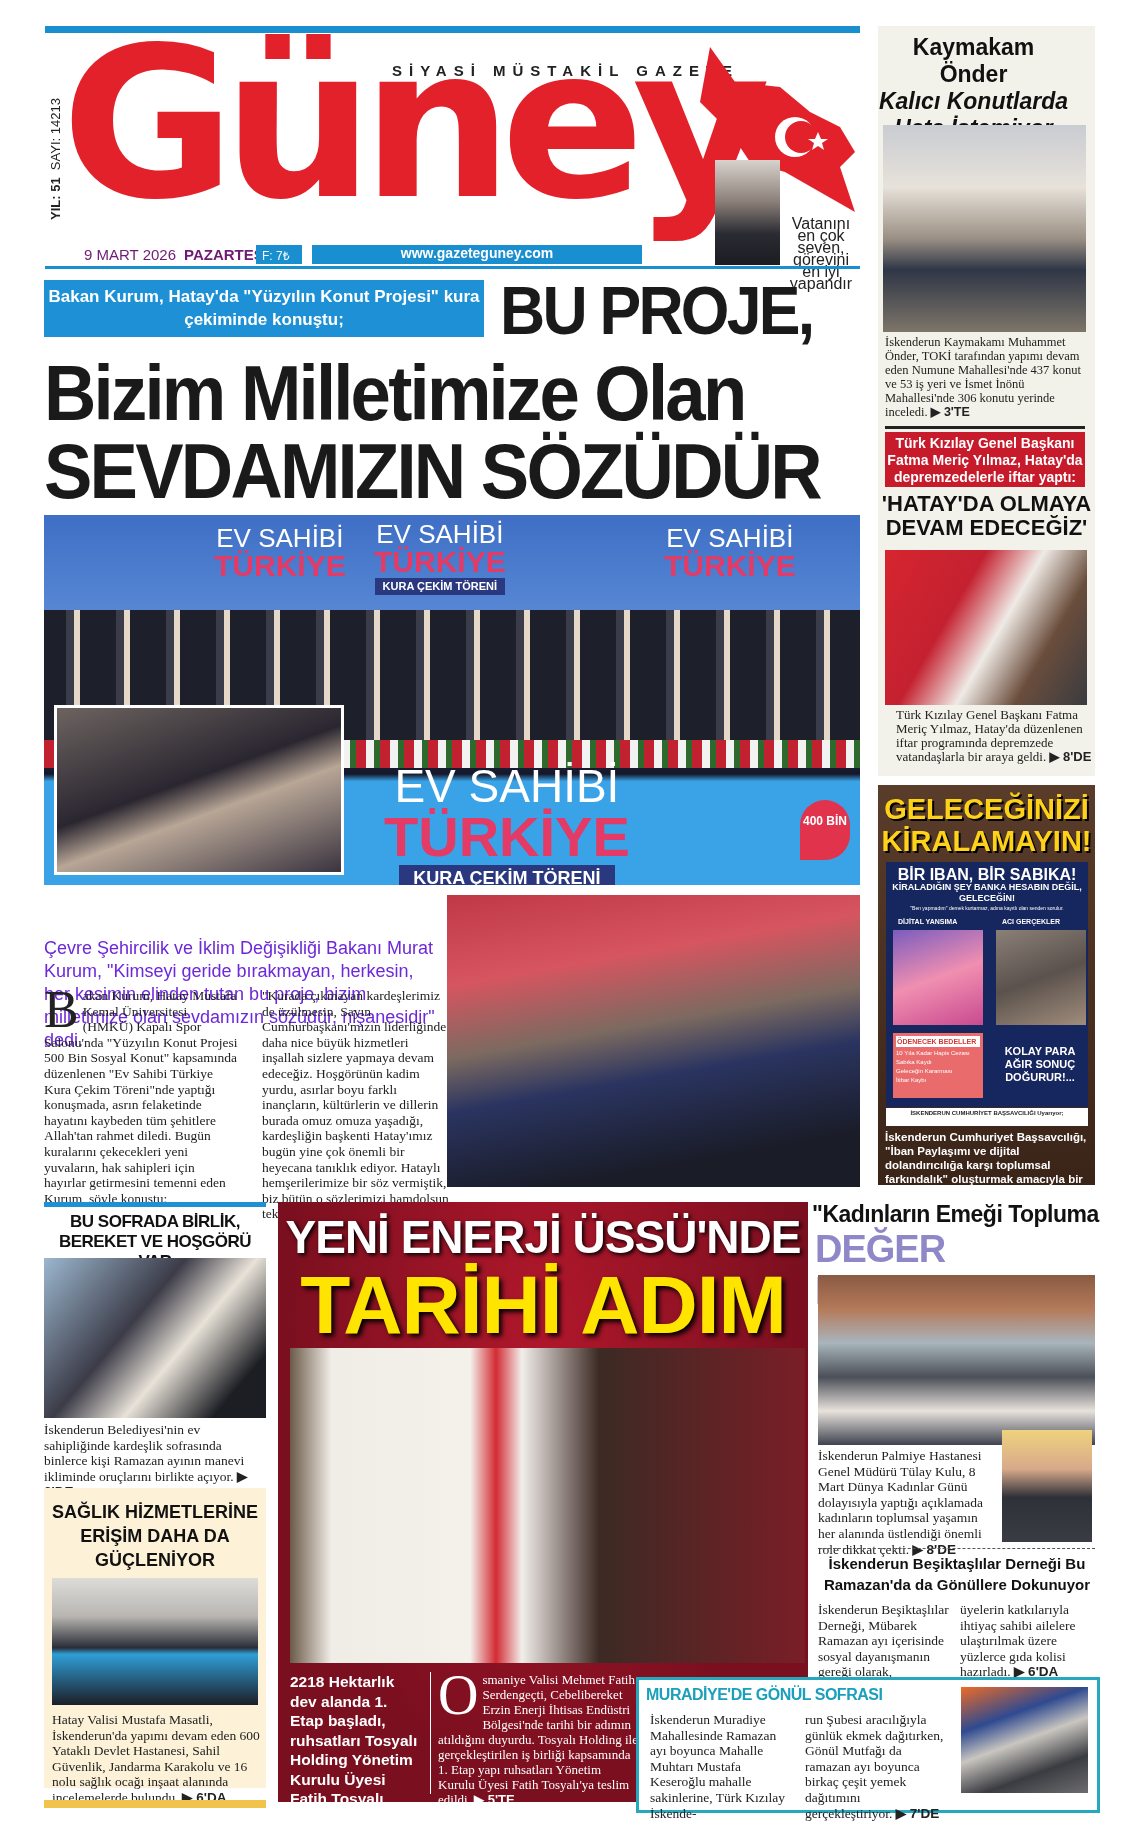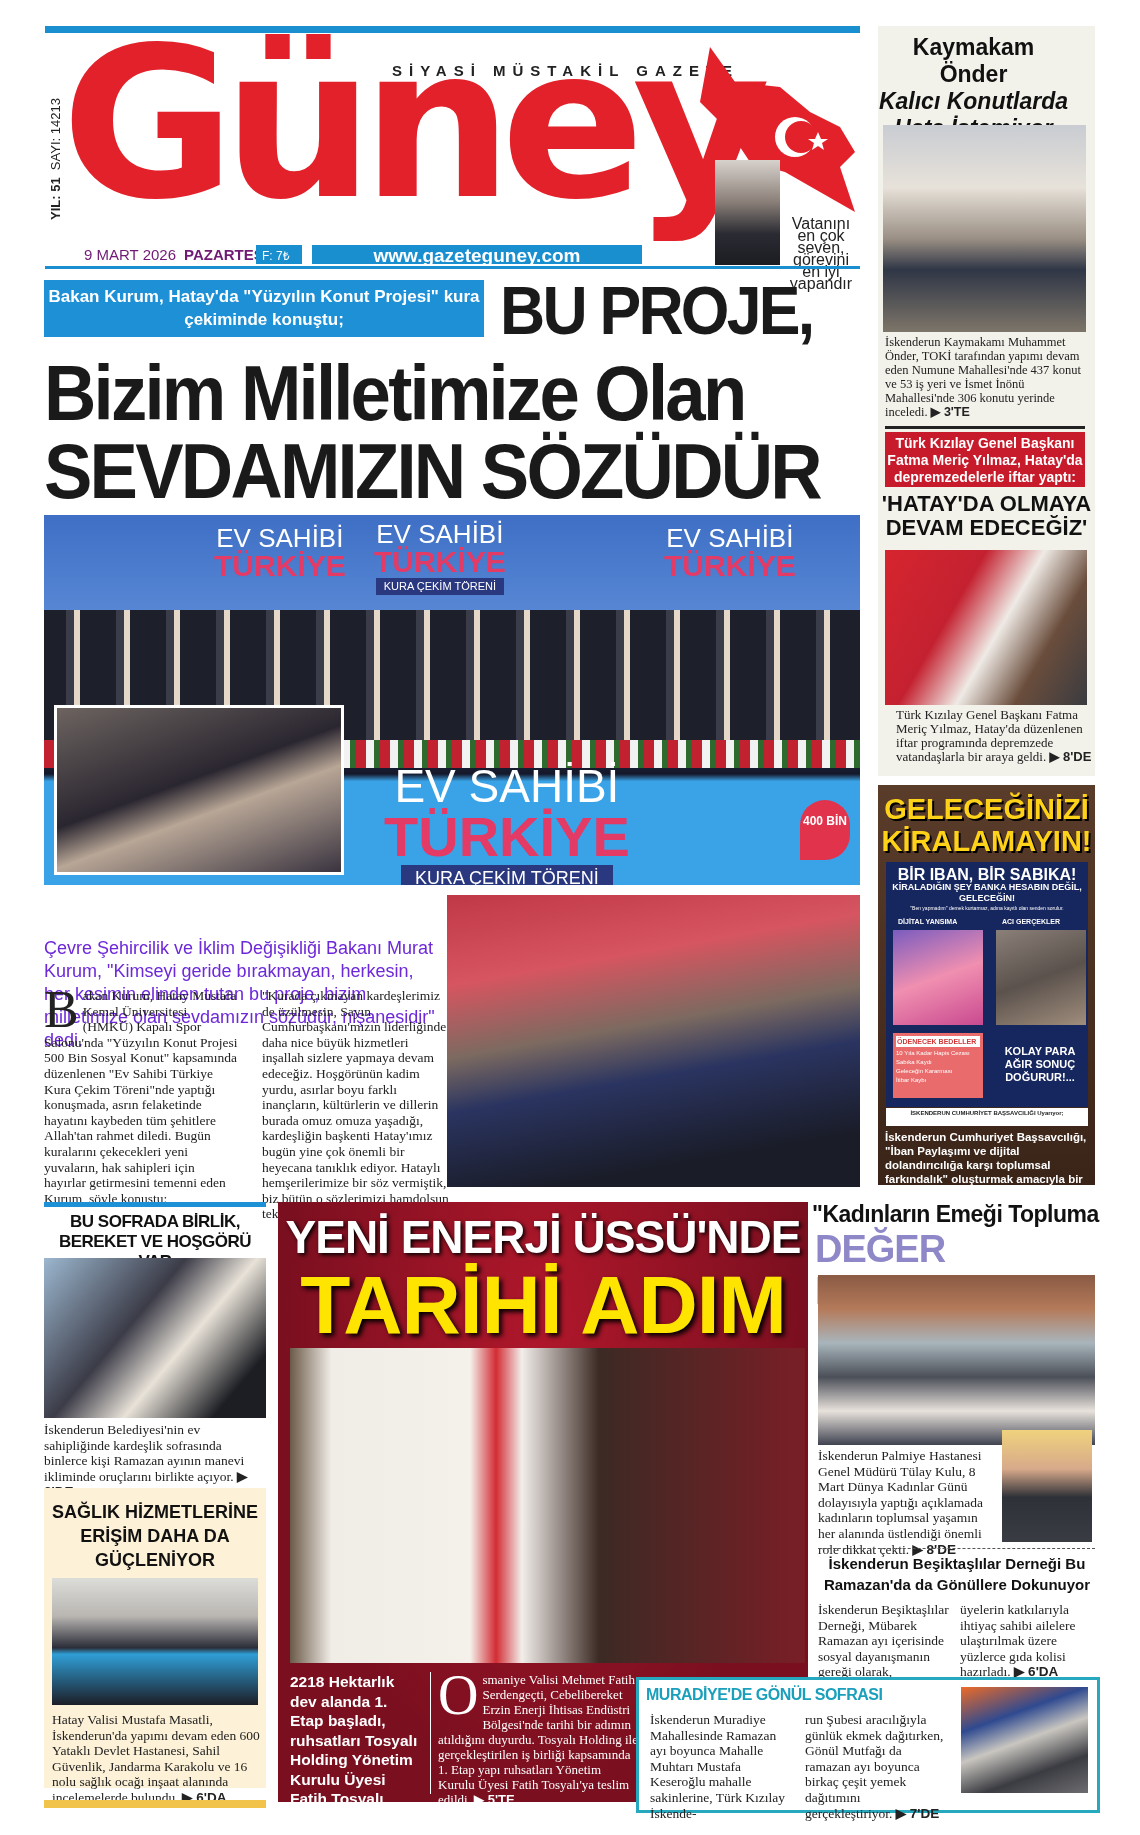--- a/index.html
+++ b/index.html
@@ -11,34 +11,34 @@
 #vol span{display:block;transform:rotate(-90deg);transform-origin:left top;position:absolute;left:6px;top:120px;white-space:nowrap;font-size:13px;color:#222}
 #vol b{font-weight:bold}
 #logo{left:68px;top:20px;font-size:208px;font-weight:bold;color:#e3212a;letter-spacing:-12px;line-height:1;font-family:"DejaVu Sans",sans-serif;transform:scaleX(1.02)}
 #slogan{left:392px;top:62px;font-size:15px;letter-spacing:7px;color:#222;font-weight:bold}
 #flag{left:690px;top:42px;width:170px;height:175px}
 #ataturk{left:715px;top:160px;width:65px;height:105px;background:linear-gradient(#d8d2cc,#8a7f78 40%,#2b2c33 70%,#1a1c22)}
 #atatext{left:782px;top:218px;width:78px;font-size:16px;text-align:center;line-height:12px;color:#222}
 #dateline{left:84px;top:246px;font-size:15px;color:#701a75}
 #dateline b{font-weight:bold;margin-left:8px}
 #price{left:256px;top:245px;width:46px;height:19px;background:#1a8fd0;color:#fff;font-size:12px;padding:2px 6px}
-#web{left:312px;top:245px;width:330px;height:19px;background:#1a8fd0;color:#fff;font-size:19px;font-weight:bold;text-align:center}
+#web{left:312px;top:245px;width:330px;height:19px;background:#1a8fd0;color:#fff;font-size:14px;font-weight:bold;text-align:center}
 #bottomline{left:45px;top:266px;width:815px;height:3px;background:#1a8fd0}
 
 #kicker{left:44px;top:280px;width:440px;height:57px;background:#1e90d6;color:#fff;font-size:17px;font-weight:bold;text-align:center;line-height:23px;padding-top:5px}
 .hl{font-weight:bold;color:#1a1a1a;line-height:1;letter-spacing:-3px;white-space:nowrap}
 #hl1{left:500px;top:276px;font-size:68px;transform:scaleX(0.92);transform-origin:left}
 #hl2{left:44px;top:354px;font-size:78px;transform:scaleX(0.93);transform-origin:left}
 #hl3{left:44px;top:432px;font-size:78px;transform:scaleX(0.93);transform-origin:left}
 
 #mainphoto{left:44px;top:515px;width:816px;height:370px;background:linear-gradient(180deg,#3f6fc5 0%,#5a8ad6 30%,#2d3e66 55%,#15182a 70%,#3aa3e8 72%,#3aa3e8 100%);overflow:hidden}
 .evs{position:absolute;text-align:center;color:#fff;line-height:1}
 .evs .a{font-size:26px}
 .evs .b{color:#e33a66;font-weight:bold;font-size:30px}
-.evs .c{background:#2a3880;color:#fff;font-size:11px;font-weight:normal;padding:3px 8px;display:inline-block;margin-top:0}
+.evs .c{background:#2a3880;color:#fff;font-size:11px;font-weight:bold;padding:3px 8px;display:inline-block;margin-top:0}
 #crowd{position:absolute;left:0;top:95px;width:816px;height:130px;background:repeating-linear-gradient(90deg,#1d1f2b 0 22px,#3b3c4a 22px 30px,#e6d8c9 30px 36px,#1d1f2b 36px 50px)}
 #flowers{position:absolute;left:0;top:225px;width:816px;height:28px;background:repeating-linear-gradient(90deg,#c2212f 0 10px,#f2f2f2 10px 18px,#2e6a2e 18px 24px)}
 #inset{position:absolute;left:10px;top:190px;width:290px;height:170px;border:3px solid #fff;background:linear-gradient(160deg,#6d6460,#2a2630 45%,#b8a696 60%,#3a3440);}
 #evbig{left:340px;top:248px}
 #evbig .a{font-size:46px}
 #evbig .b{font-size:56px}
 #evbig .c{font-size:18px;padding:4px 14px}
 #pin{position:absolute;right:10px;top:285px;width:50px;height:60px;background:#e2334c;border-radius:25px 25px 25px 0;color:#fff;font-size:12px;font-weight:bold;text-align:center;padding-top:14px;line-height:14px}
 
 #intro{left:44px;top:937px;width:400px;font-size:18px;line-height:23px;color:#6d28d9}

